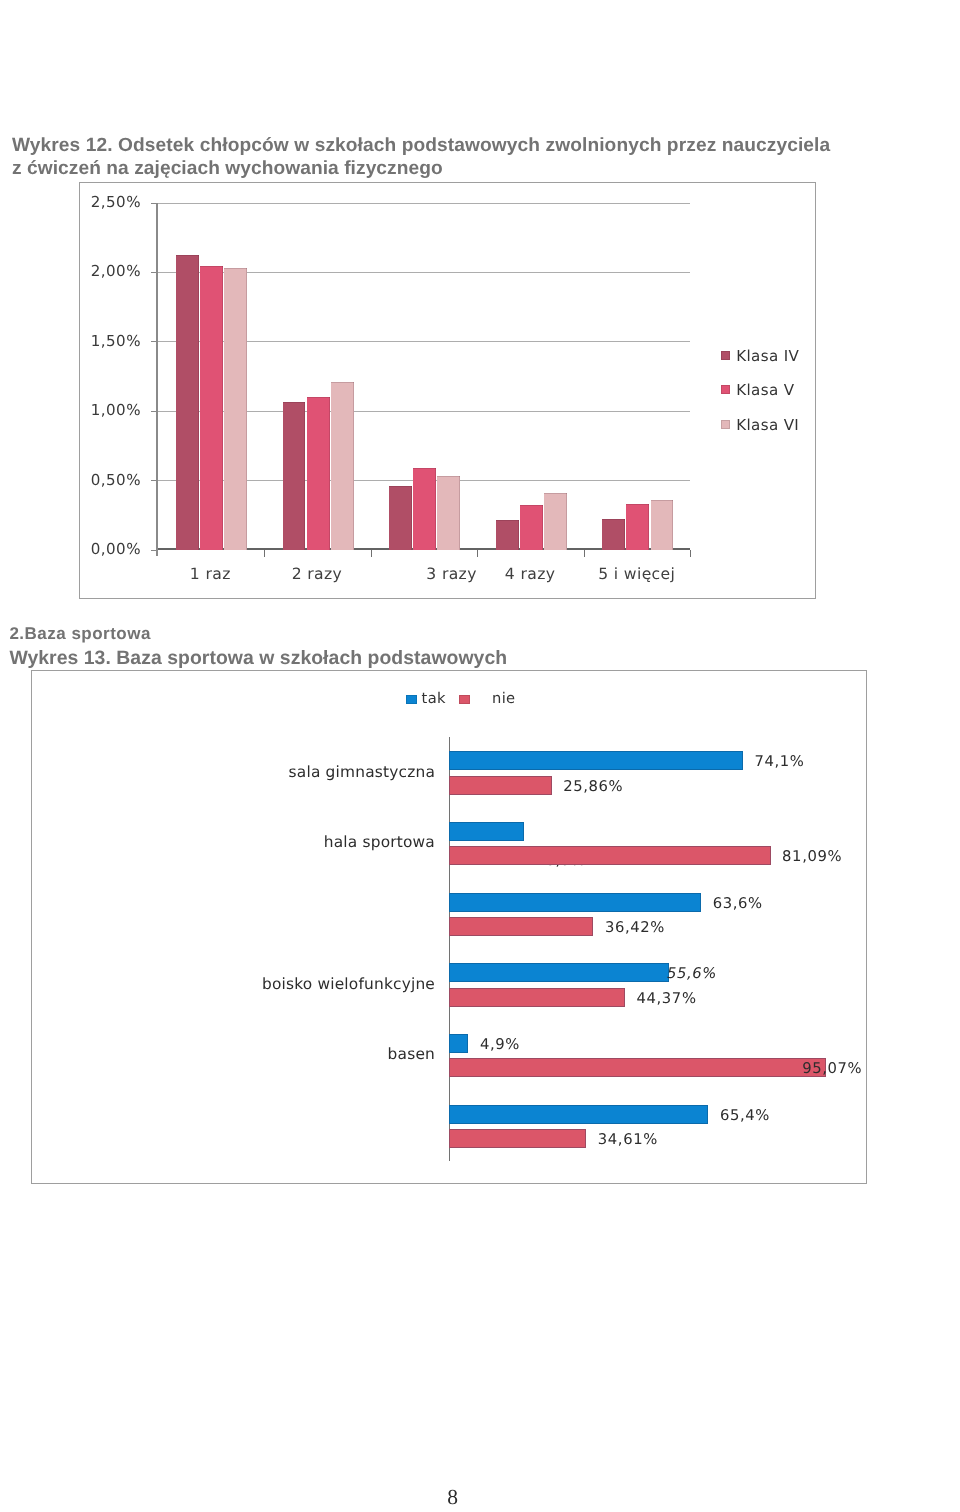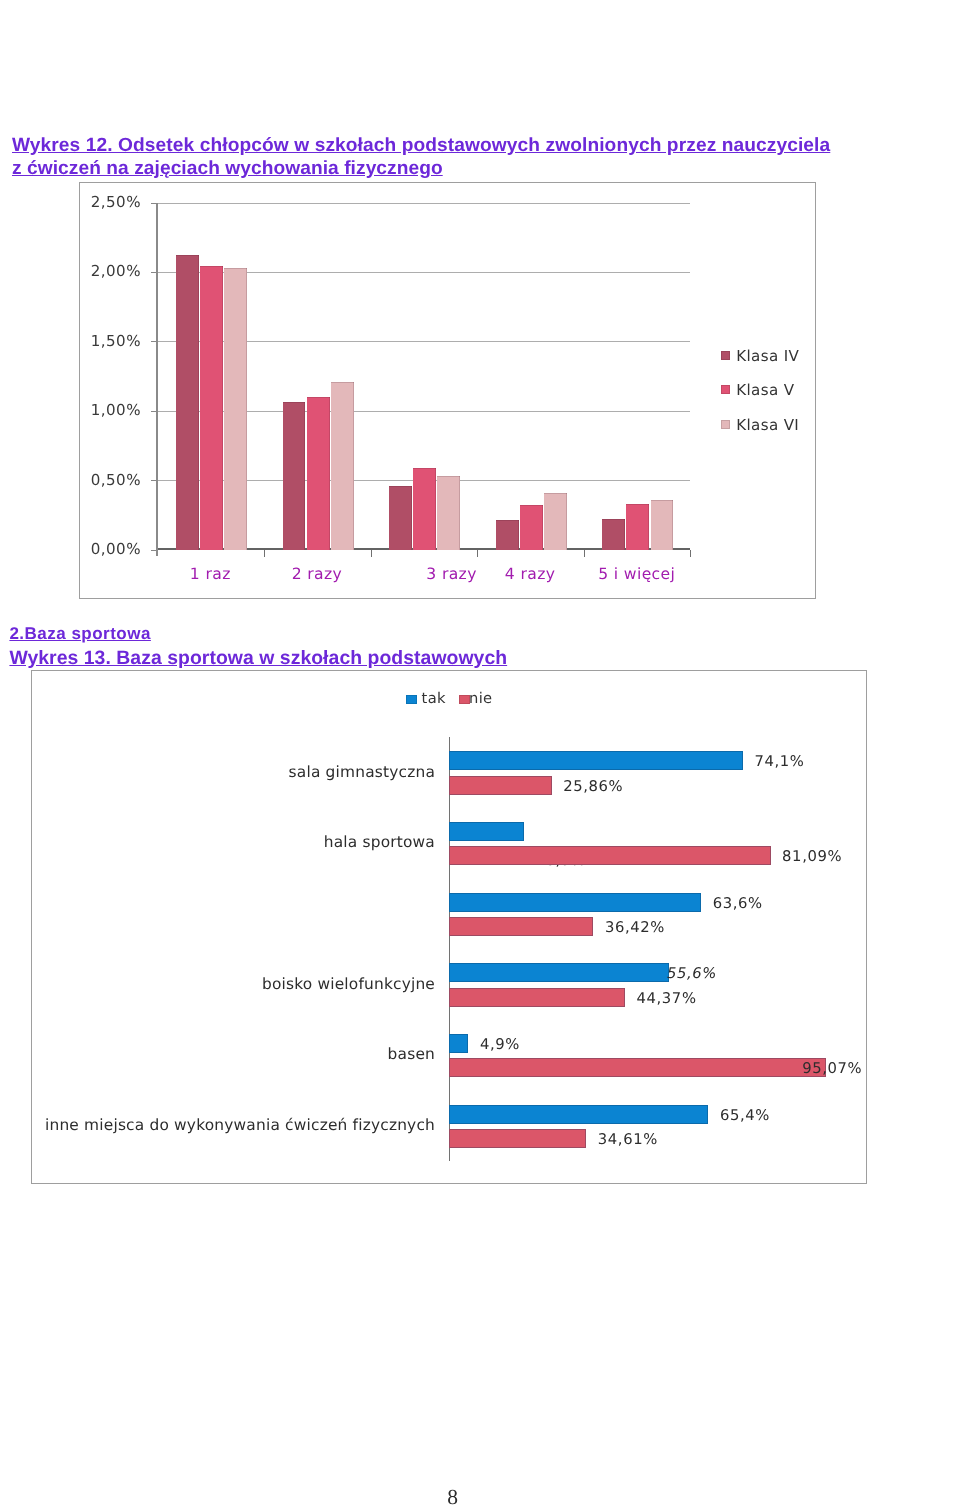--- a/index.html
+++ b/index.html
@@ -3,40 +3,40 @@
 <meta charset="utf-8">
 <title>Wykres 12 / Wykres 13</title>
 <style>
   html,body{margin:0;padding:0;}
   body{width:960px;height:1512px;background:#ffffff;position:relative;overflow:hidden;
        font-family:"DejaVu Sans",sans-serif;color:#2b2b2b;
        -webkit-font-smoothing:antialiased;text-rendering:geometricPrecision;}
 
   
   .hdg{position:absolute;font-family:"Liberation Sans",sans-serif;font-weight:bold;
-       color:#6d28d9;white-space:nowrap;line-height:20px;text-decoration:underline;}
+       color:#737373;white-space:nowrap;line-height:20px;}
   #h12a{left:12px;top:136.2px;font-size:19.15px;letter-spacing:0.1px;}
   #h12b{left:12px;top:158.8px;font-size:19.15px;letter-spacing:0.07px;}
   #h2{left:9.4px;top:623.6px;font-size:17px;letter-spacing:0.49px;}
   #h13{left:9.4px;top:647.6px;font-size:19.4px;letter-spacing:0.05px;}
 
   
   .frame{position:absolute;border:1px solid #9e9e9e;background:#fff;}
   #frame12{left:78.9px;top:182.3px;width:735.5px;height:414.3px;}
   #frame13{left:30.7px;top:670.2px;width:834.6px;height:511.8px;}
 
   
   #plot12{position:absolute;left:157px;top:202.5px;width:533px;height:347px;}
   .gridline{position:absolute;left:0;height:1px;background:#adadad;width:100%;}
   .ytick{position:absolute;left:-6px;width:6px;height:1px;background:#868686;}
   .ylab{position:absolute;text-align:right;font-size:15.1px;letter-spacing:0.48px;color:#3a3a3a;white-space:nowrap;}
   .xaxis{position:absolute;left:0;bottom:0;width:100%;height:1.3px;background:#636363;}
   .yaxis{position:absolute;left:-0.6px;top:0;width:1.3px;background:#8a8a8a;}
   .xtick{position:absolute;bottom:-7px;width:1.2px;height:7px;background:#707070;}
-  .xlab{position:absolute;text-align:center;font-size:15.6px;letter-spacing:0.37px;color:#a21caf;white-space:nowrap;}
+  .xlab{position:absolute;text-align:center;font-size:15.6px;letter-spacing:0.37px;color:#404040;white-space:nowrap;}
   .bar{position:absolute;bottom:0;box-shadow:inset -1px 0 0 rgba(60,20,35,.17), inset 0 1px 0 rgba(60,20,35,.17);}
   .lgsw{position:absolute;box-shadow:inset 0 0 0 1px rgba(0,0,0,.12);}
   .lgtx{position:absolute;font-size:15.1px;letter-spacing:0.35px;color:#333;white-space:nowrap;}
 
   
   #plot13{position:absolute;left:449px;top:737px;width:395px;height:424px;}
   .vaxis{position:absolute;left:0;top:0;width:1.2px;height:100%;background:#727272;}
   .hbar{position:absolute;left:0;box-shadow:inset 0 0 0 1px rgba(12,48,82,.30);}
   .hval{position:absolute;font-size:14.8px;letter-spacing:0.6px;color:#2d2d2d;white-space:nowrap;}
   .catlab{position:absolute;text-align:right;font-size:15.4px;letter-spacing:0.19px;color:#2d2d2d;white-space:nowrap;}
@@ -135,22 +135,21 @@
     <div class="catlab" style="left: -427px; width: 413px; top: 237.65px;">boisko wielofunkcyjne</div>
     <div class="hbar" style="top: 297px; height: 19.2px; width: 19.4285px; background: rgb(11, 132, 210);"></div>
     <div class="hval" style="top: 299.1px; left: 31.0285px;">4,9%</div>
     <div class="hbar" style="top: 321.3px; height: 19.2px; width: 376.953px; background: rgb(219, 86, 105);"></div>
     <div class="hval" style="top: 323.4px; left: 353.169px;">95,07%</div>
     <div class="catlab" style="left: -427px; width: 413px; top: 308.35px;">basen</div>
     <div class="hbar" style="top: 367.7px; height: 19.2px; width: 259.311px; background: rgb(11, 132, 210);"></div>
     <div class="hval" style="top: 369.8px; left: 270.911px;">65,4%</div>
     <div class="hbar" style="top: 392px; height: 19.2px; width: 137.229px; background: rgb(219, 86, 105);"></div>
     <div class="hval" style="top: 394.1px; left: 148.829px;">34,61%</div>
-    <div class="catlab" style="left: -427px; width: 413px; top: 379.05px;">inne miejsca do wykonywania ćwiczeń fizycznych</div>
   </div>
 <div id="legend13" style="position: absolute; left: 406px; top: 694.5px;">
     <div class="lgsw" style="width: 11.2px; height: 9.6px; left: 0px; top: 0px; background: rgb(11, 132, 210);"></div>
     <div class="lgtx13" style="left: 15.6px; top: -4.6px;">tak</div>
     <div class="lgsw" style="width: 11.2px; height: 9.6px; left: 52.6px; top: 0px; background: rgb(219, 86, 105);"></div>
-    <div class="lgtx13" style="left: 63px; top: -4.6px;">nie</div>
+    <div class="lgtx13" style="left: 86px; top: -4.6px;">nie</div>
   </div>
 
 <div id="pageno">8</div>
 
 </body></html>

